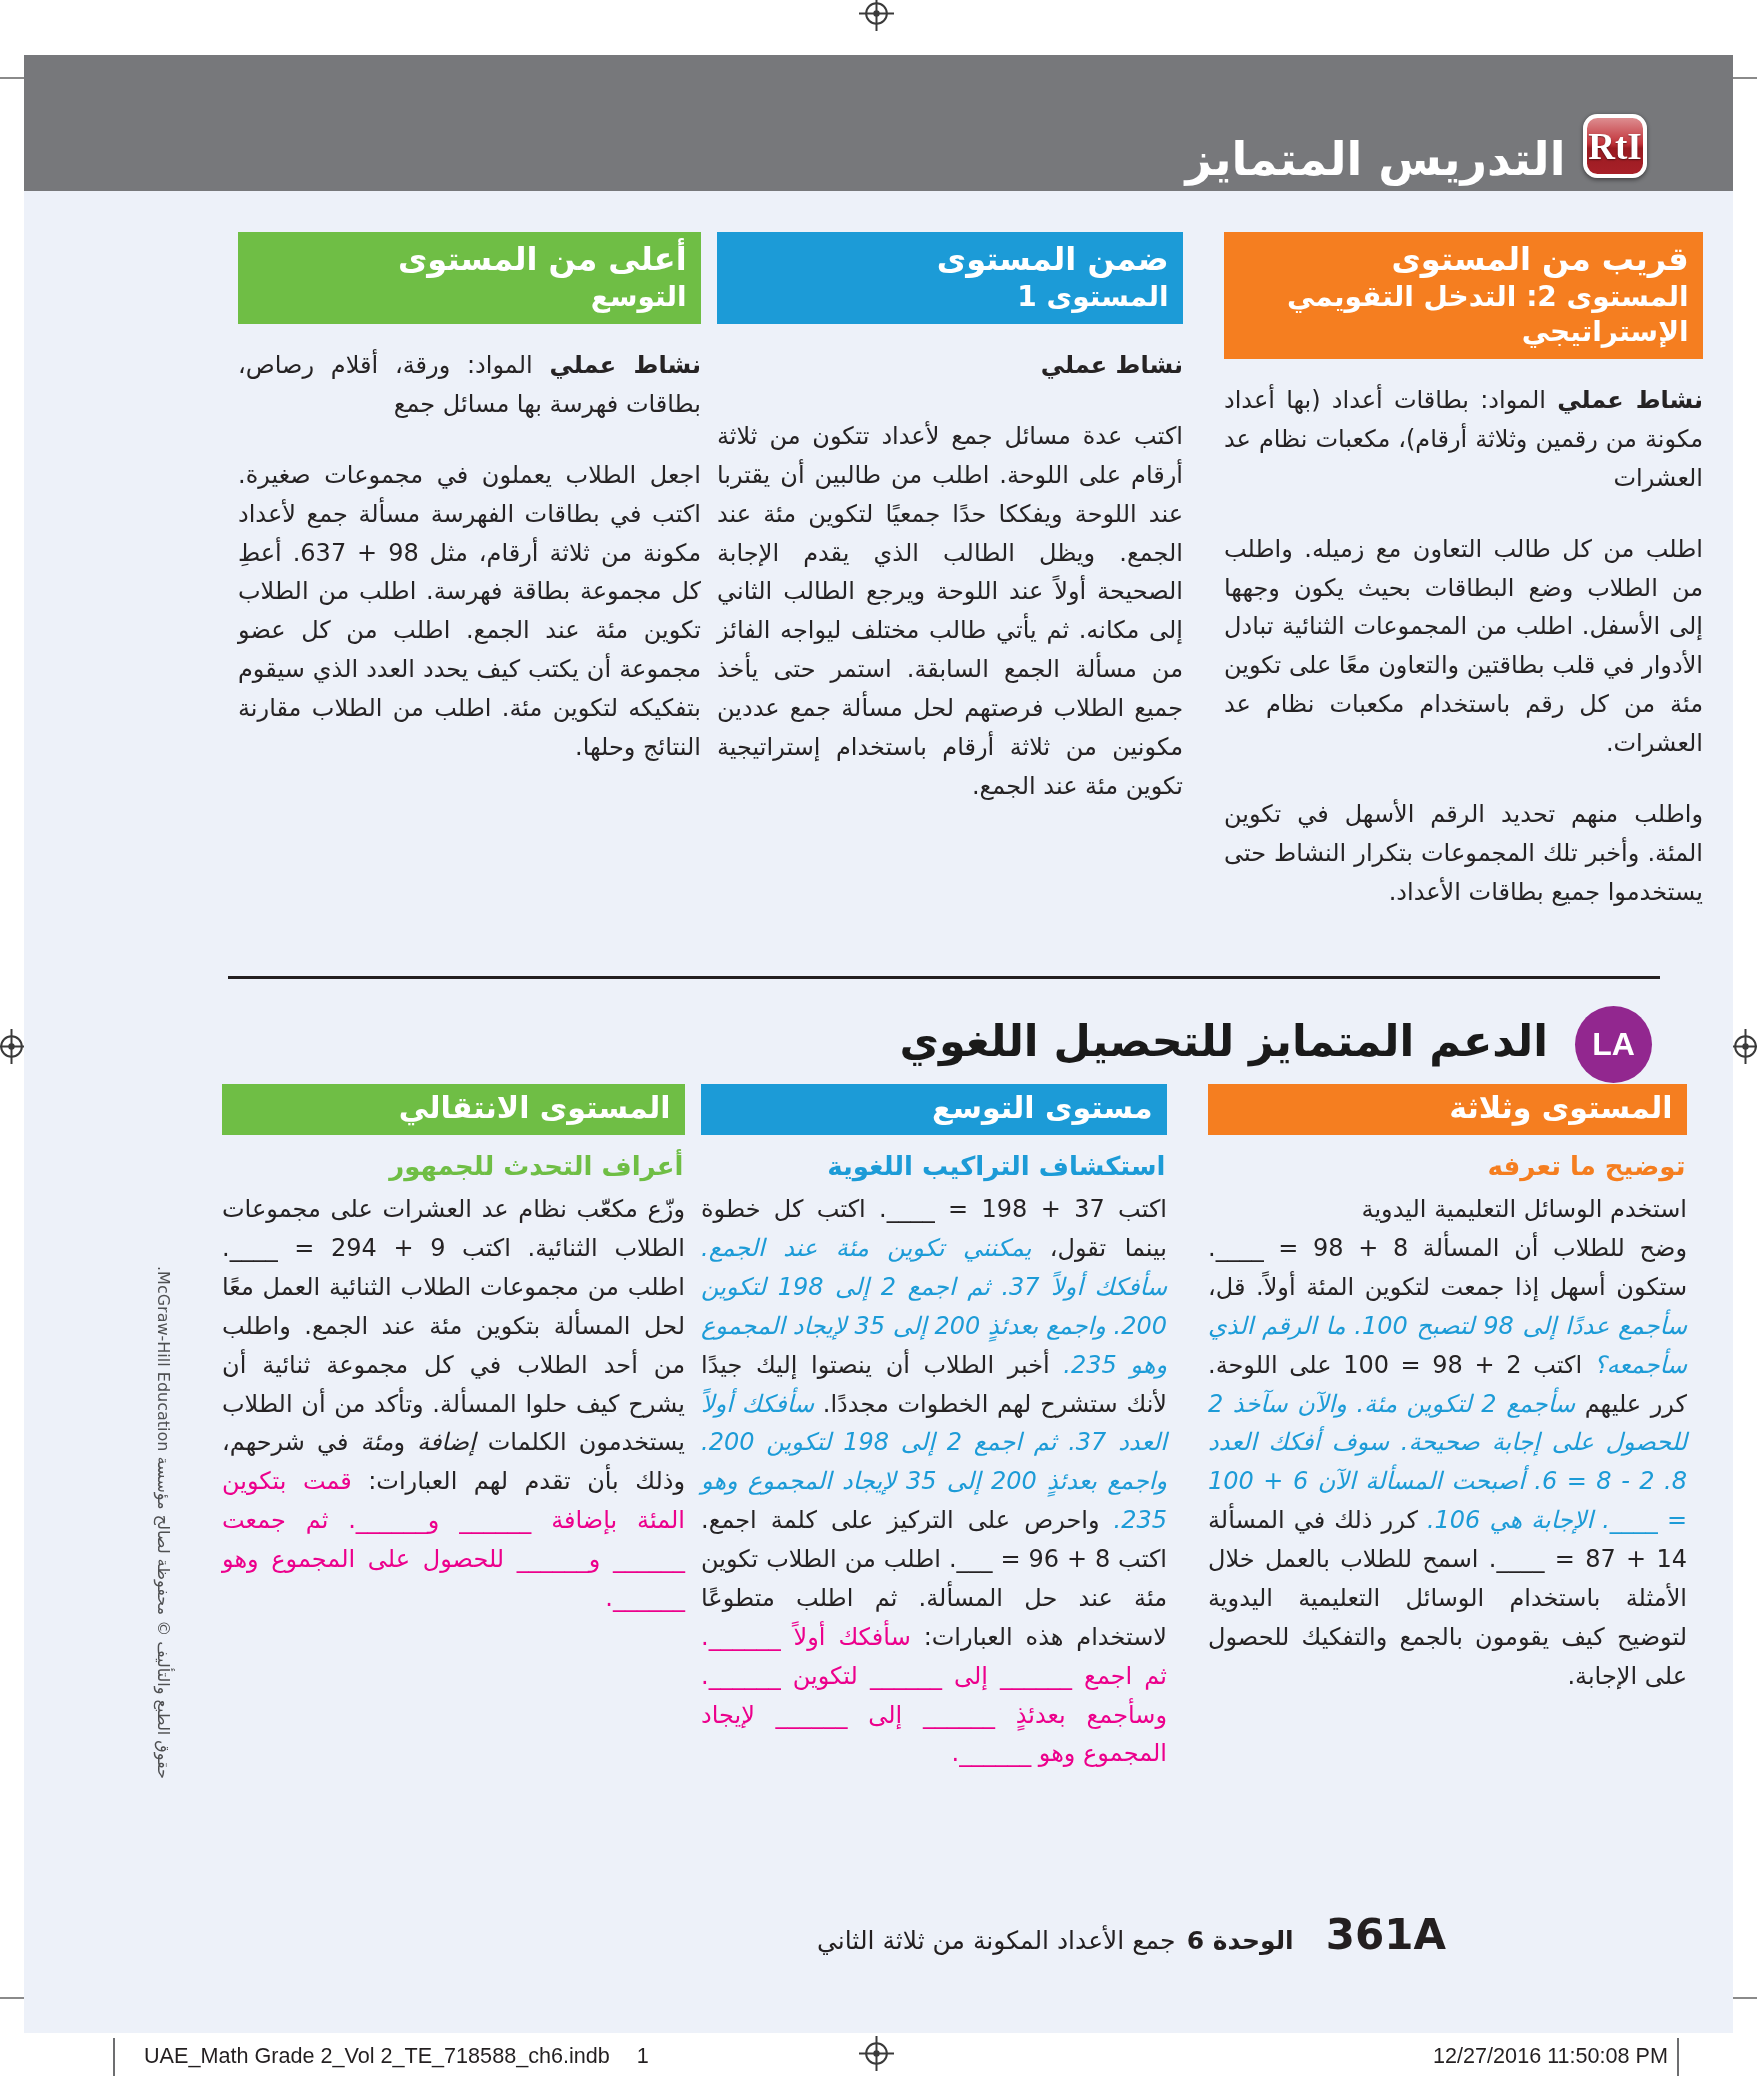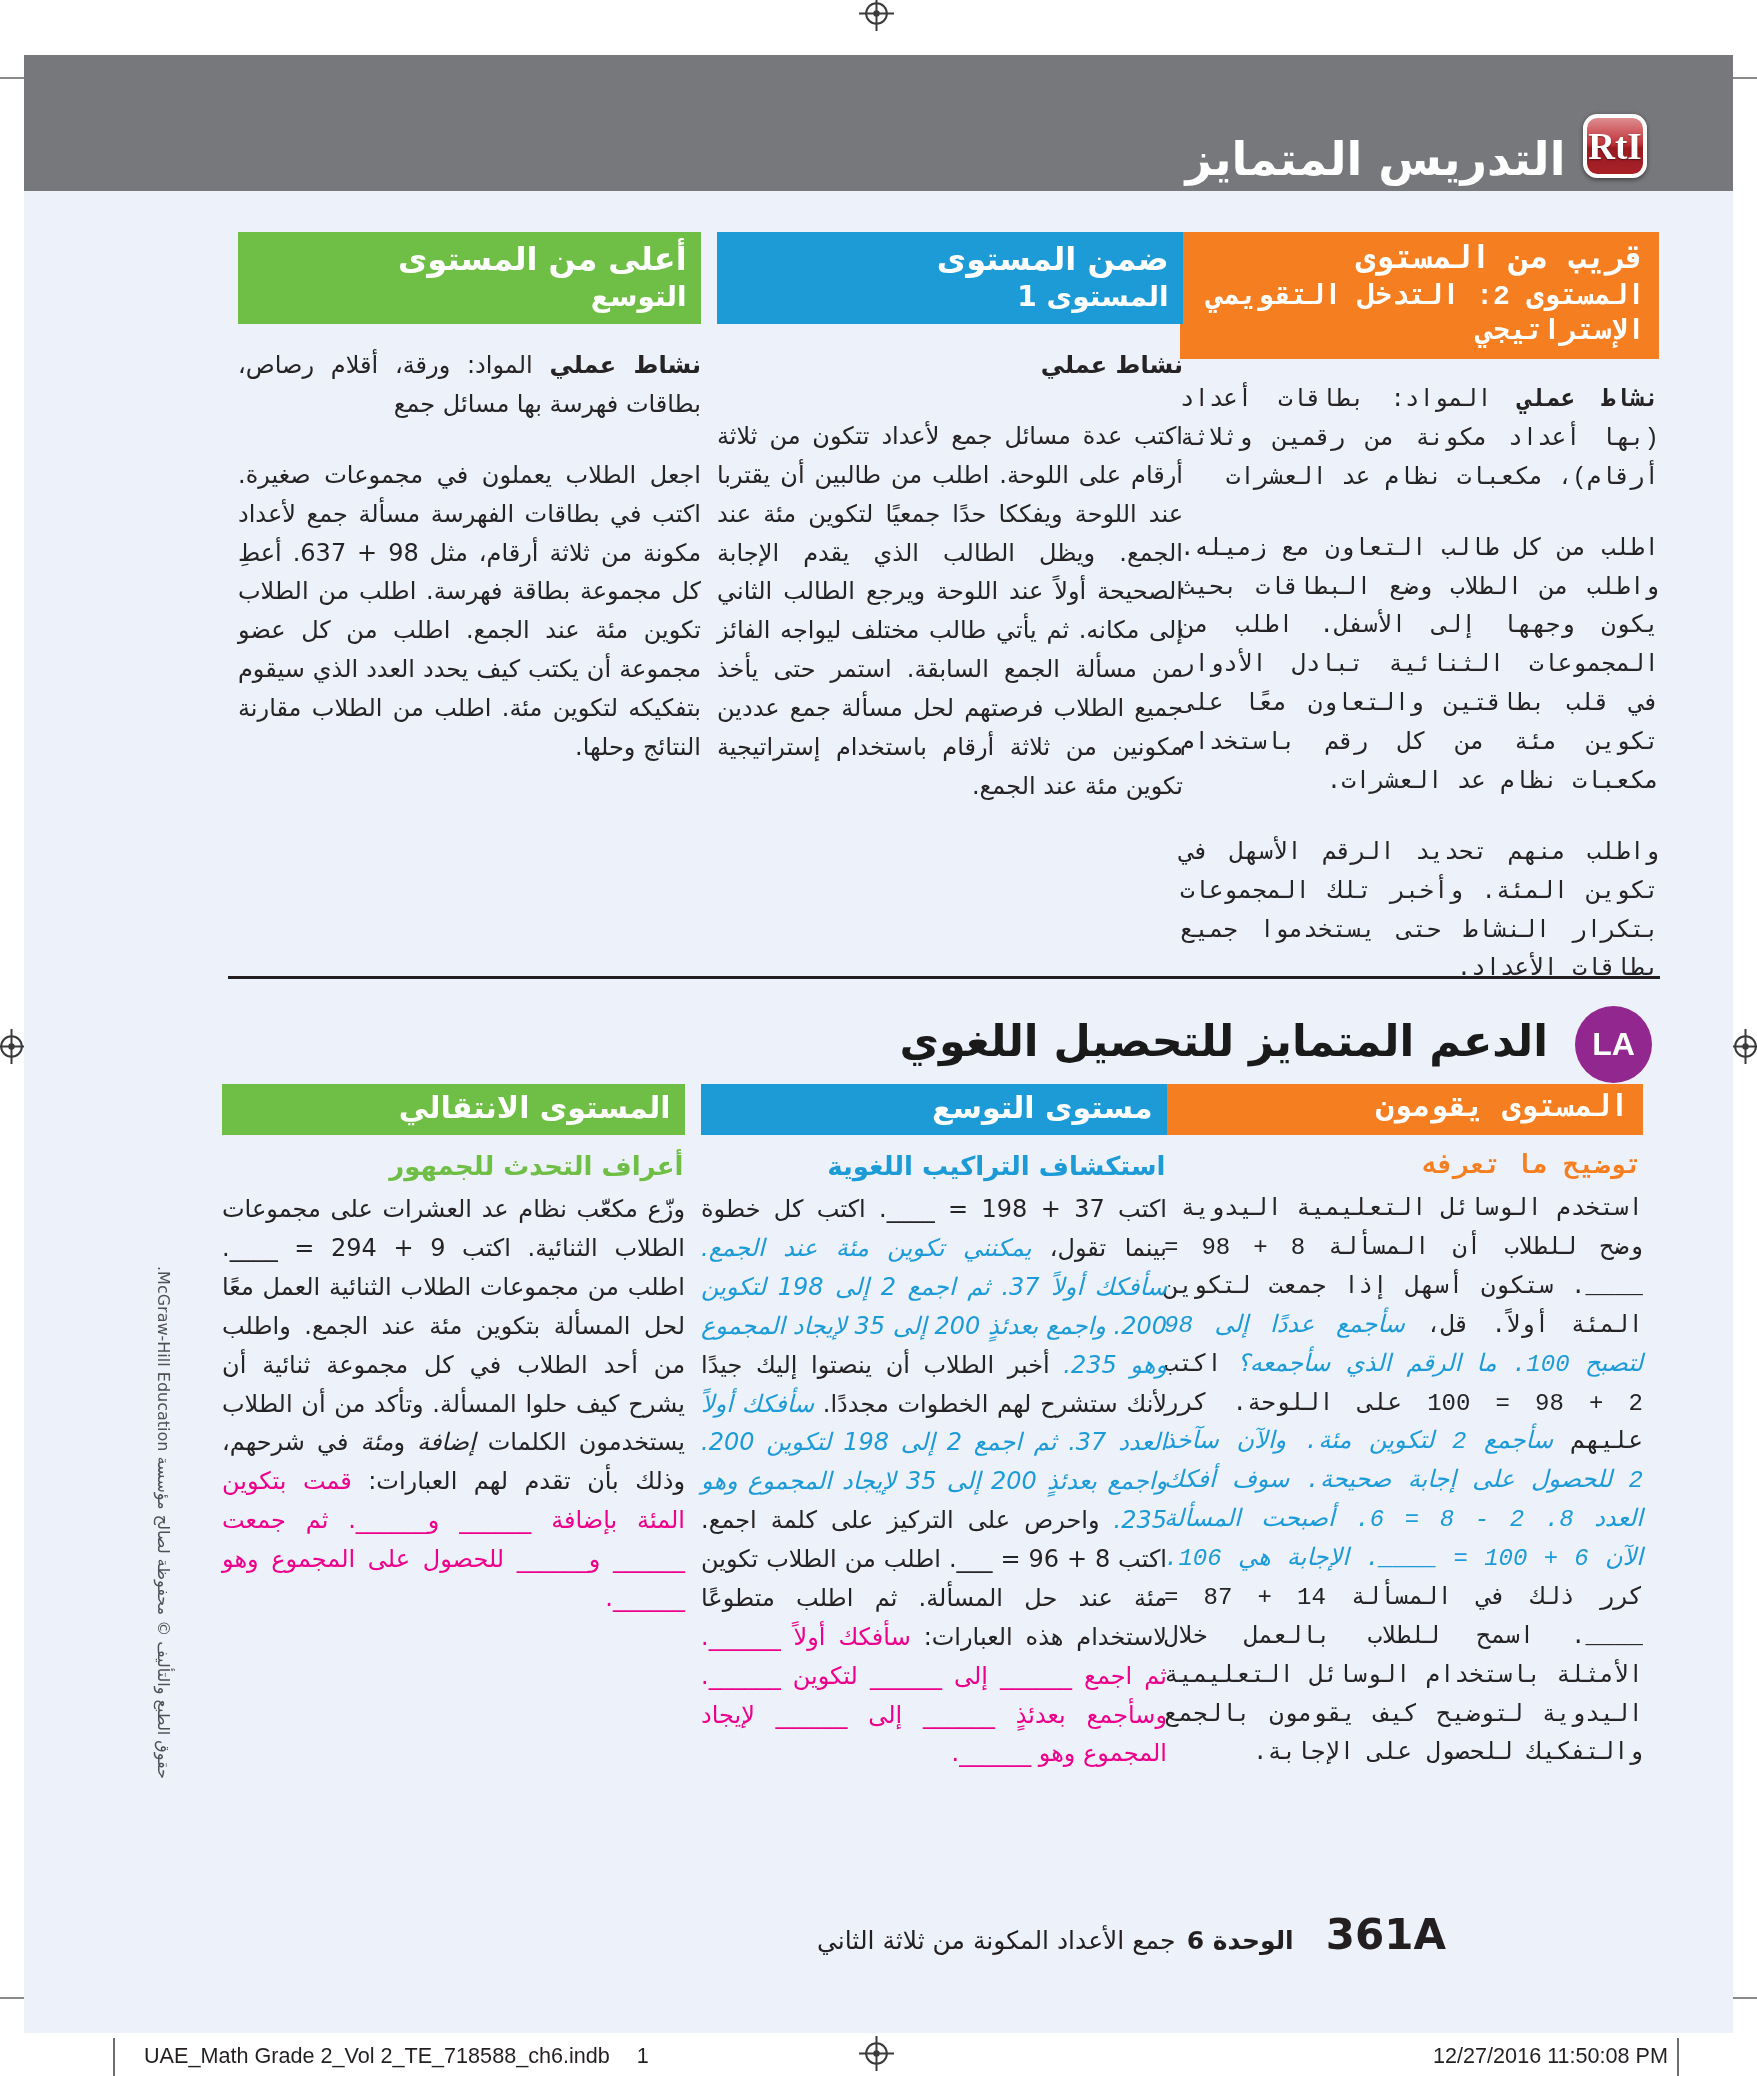--- a/index.html
+++ b/index.html
@@ -38,21 +38,21 @@
   }
   .banner-title{
     margin:0 0 -6.4px 0;color:#ffffff;font-size:46px;font-weight:bold;line-height:1.1;
   }
 
   
   .content{position:absolute;left:24px;top:191px;width:1709px;height:1842px;background:var(--bg);}
 
   
   .col{position:absolute;direction:rtl;}
-  .pos-r{left:1164px;width:479px;font-family:Liberation Mono, monospace;}
+  .pos-r{left:1208px;width:479px;}
   .pos-m{left:701px;width:466px;}
   .pos-l{left:222px;width:463px;}
   #rti-cols .col{top:232px;margin-left:16px;}
   #la-cols .col{top:1084px;}
 
   .hdr{color:#fff;font-weight:bold;box-sizing:border-box;padding:8px 14.4px 9.6px;}
   .hdr .l1{font-size:32px;line-height:1.22;}
   .hdr .l2{font-size:28px;line-height:1.25;}
   .hdr2{padding:6.4px 14.4px 8px;}
   .hdr2 .l1{font-size:30px;}
@@ -193,21 +193,21 @@
 
   <div class="divider"></div>
   <div class="la-badge">
     <span>LA</span>
   </div>
   <h2 class="la-title">الدعم المتمايز للتحصيل اللغوي</h2>
 
   <div id="la-cols">
       <div class="col pos-r">
         <div class="hdr hdr2 bg-orange">
-          <div class="l1">المستوى يقومون</div>
+          <div class="l1">المستوى وثلاثة</div>
         </div>
         <div class="subtitle tx-orange">توضيح ما تعرفه</div>
         <div class="body-text" style="margin-top: 8px;">
           <p><span class="seg-n">استخدم الوسائل التعليمية اليدوية</span><br><span class="seg-n">وضح للطلاب أن المسألة 8 + 98 = ____. ستكون أسهل إذا جمعت لتكوين المئة أولاً. قل، </span><span class="seg-bi">سأجمع عددًا إلى 98 لتصبح 100. ما الرقم الذي سأجمعه؟</span><span class="seg-n"> اكتب 2 + 98 = 100 على اللوحة. كرر عليهم </span><span class="seg-bi">سأجمع 2 لتكوين مئة. والآن سآخذ 2 للحصول على إجابة صحيحة. سوف أفكك العدد 8. 2 - 8 = 6. أصبحت المسألة الآن 6 + 100 = ____. الإجابة هي 106.</span><span class="seg-n"> كرر ذلك في المسألة 14 + 87 = ____. اسمح للطلاب بالعمل خلال الأمثلة باستخدام الوسائل التعليمية اليدوية لتوضيح كيف يقومون بالجمع والتفكيك للحصول على الإجابة.</span></p>
         </div>
       </div>
       <div class="col pos-m">
         <div class="hdr hdr2 bg-blue">
           <div class="l1">مستوى التوسع</div>
         </div>

